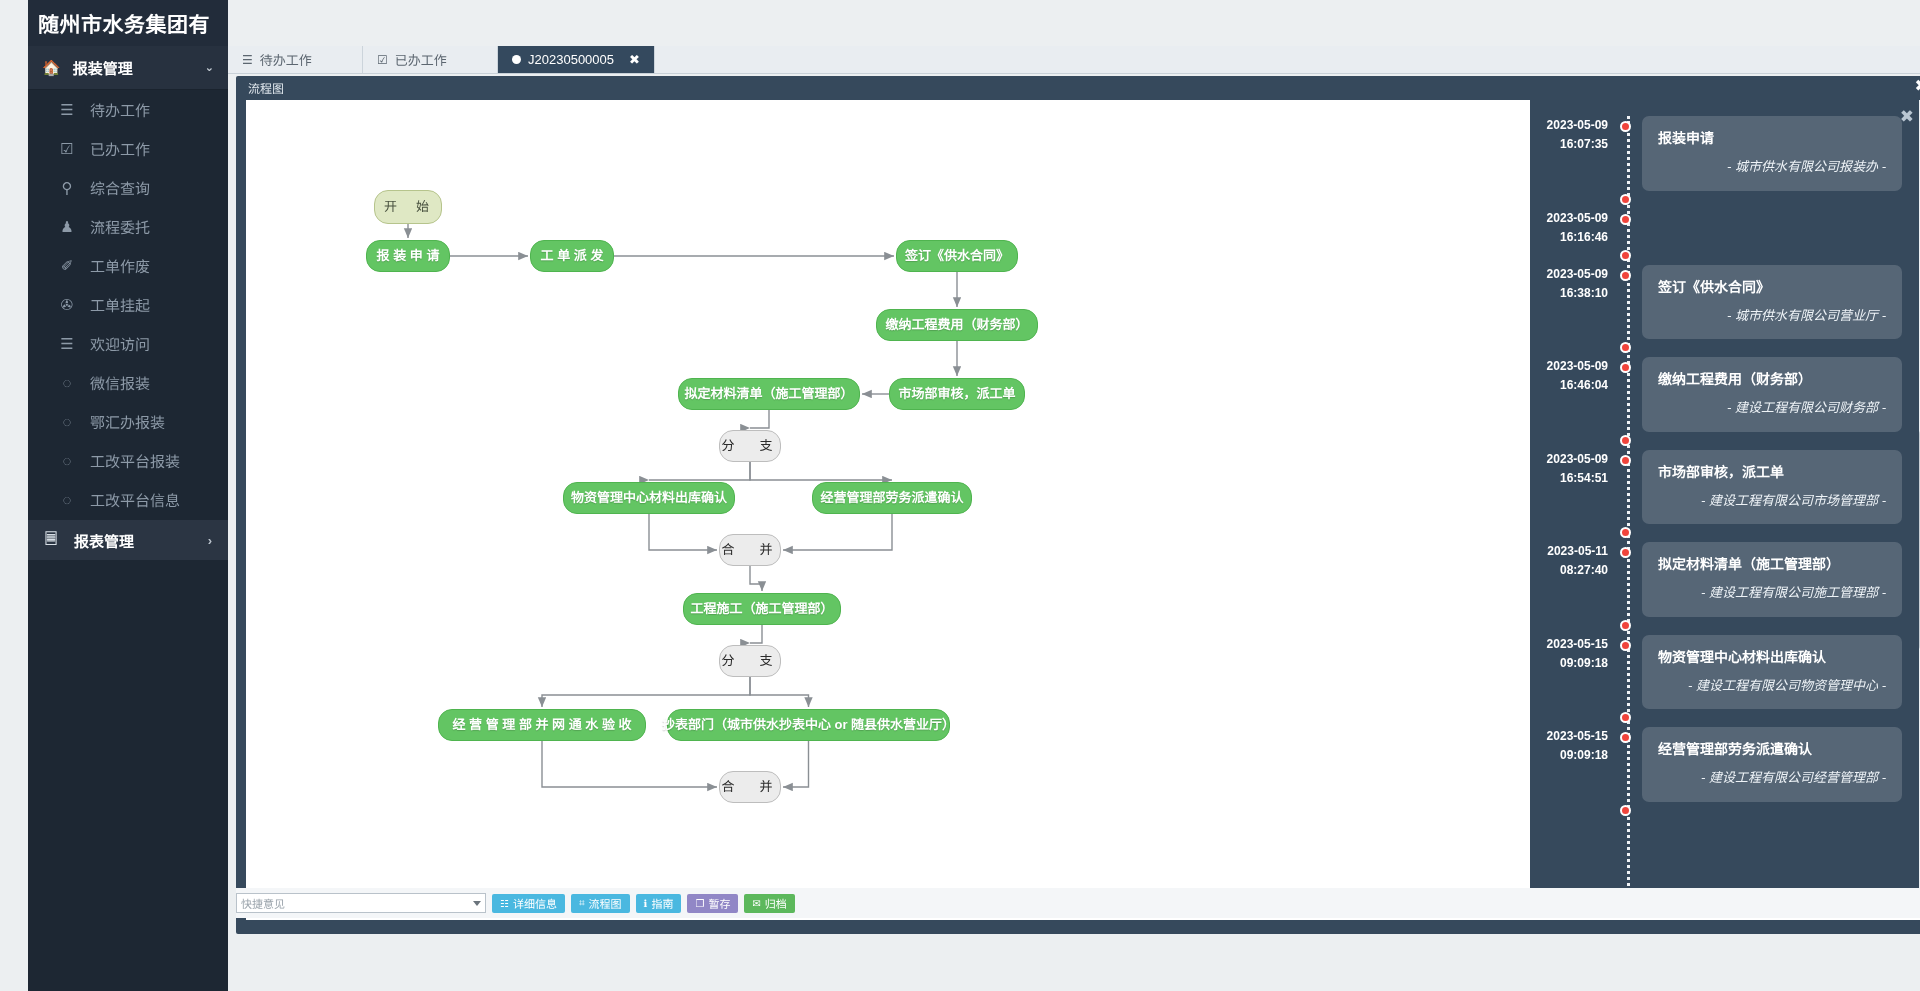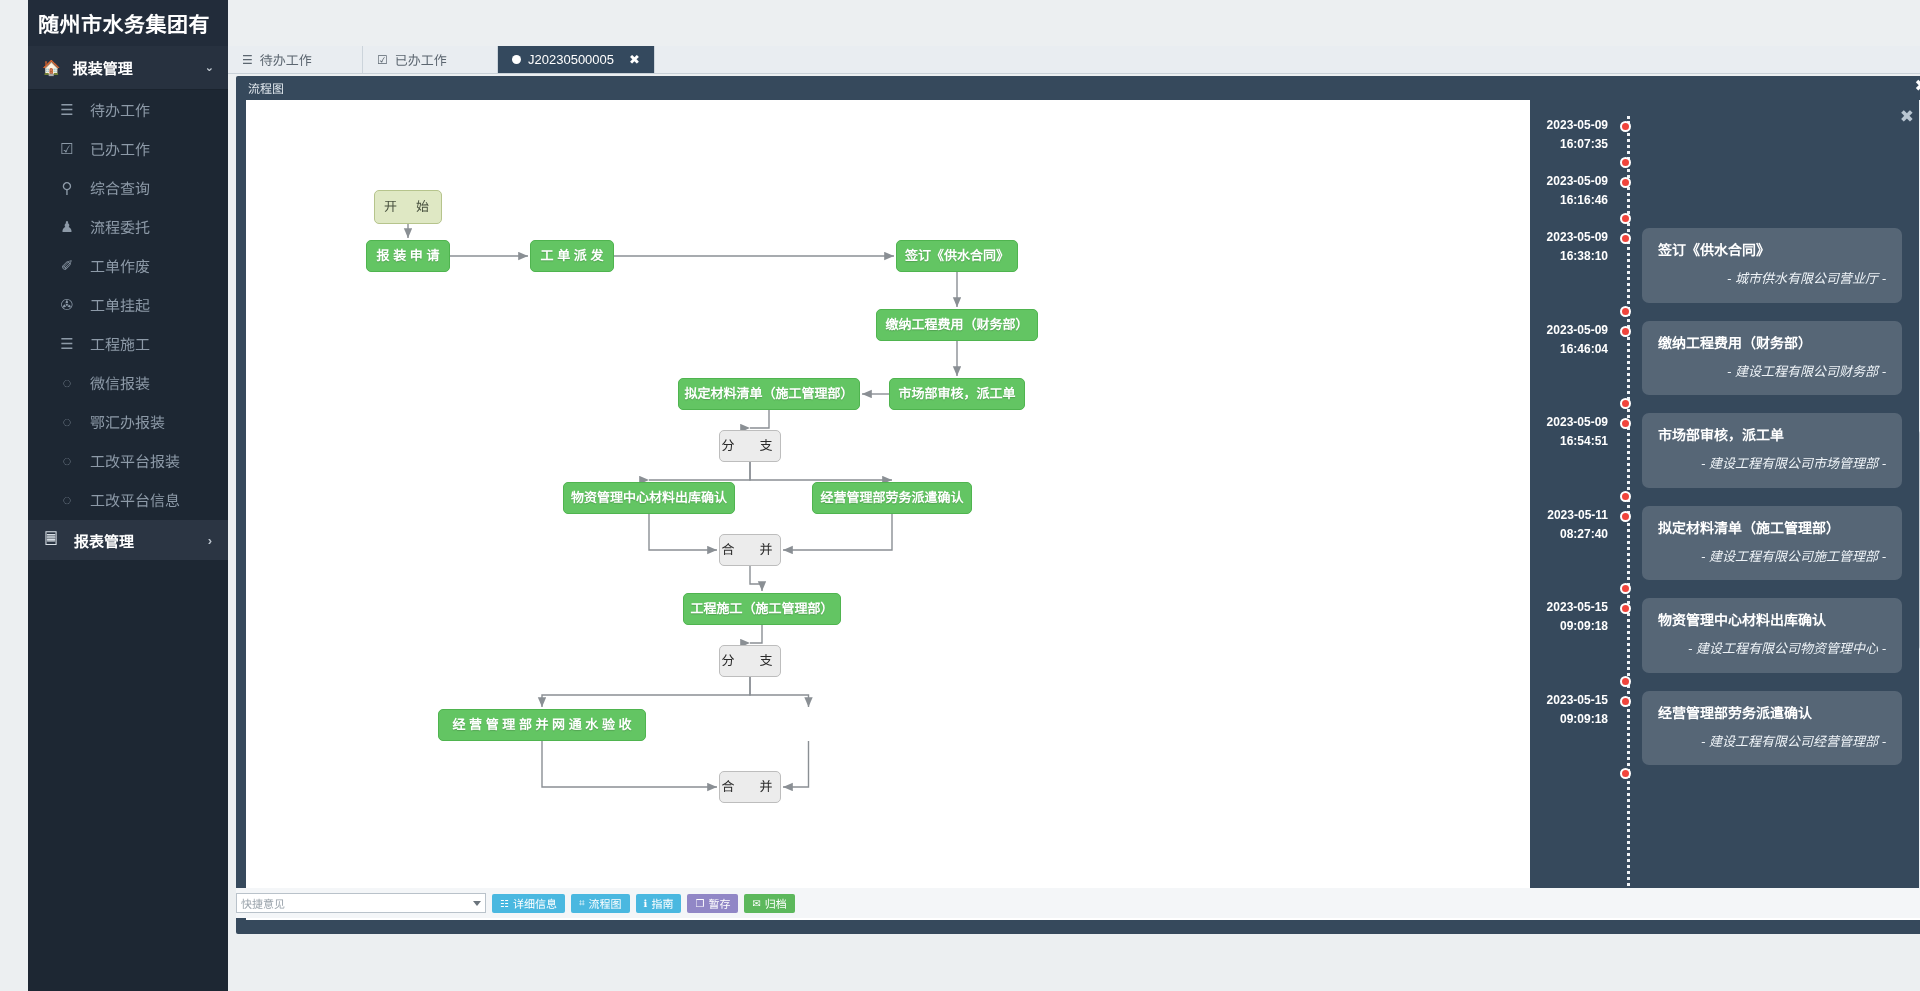--- a/index.html
+++ b/index.html
@@ -104,21 +104,21 @@
     padding-left: 14px; border-bottom: 1px solid #dde3e8; font-size: 13px; color: #3a434b;
   }
   .legend-item { display: flex; align-items: center; gap: 9px; }
   .swatch { width: 12px; height: 12px; border-radius: 2px; border: 1px solid rgba(0,0,0,.18); }
 
   
   .flow-wrap { position: relative; width: 1684px; height: 792px; overflow: hidden; background: #fff; }
   .flow-canvas { position: absolute; left: 0; top: 0; width: 1280px; height: 830px; }
   .node {
     position: absolute; display: flex; align-items: center; justify-content: center;
-    text-align: center; border-radius: 5px; font-size: 13px; line-height: 1.15;
+    text-align: center; border-radius: 14px; font-size: 13px; line-height: 1.15;
     padding: 0 8px; white-space: nowrap;
   }
   .node.green {
     background: #63c563; border: 1px solid #4fb44f; color: #ffffff;
     text-shadow: 0 1px 1px rgba(0,0,0,.18); font-weight: bold;
   }
   .node.start {
     background: #dfe8c4; border: 1px solid #b6c48c; color: #4a5340; font-weight: normal;
     letter-spacing: 3px;
   }
@@ -234,21 +234,21 @@
         <div class="sidebar-item">
           <span class="ico">✐</span>
           <span>工单作废</span>
         </div>
         <div class="sidebar-item">
           <span class="ico">✇</span>
           <span>工单挂起</span>
         </div>
         <div class="sidebar-item">
           <span class="ico">☰</span>
-          <span>工程施工</span>
+          <span>欢迎访问</span>
         </div>
         <div class="sidebar-item">
           <span class="ico">◌</span>
           <span>微信报装</span>
         </div>
         <div class="sidebar-item">
           <span class="ico">◌</span>
           <span>鄂汇办报装</span>
         </div>
         <div class="sidebar-item">
@@ -355,20 +355,23 @@
             </div>
             <div class="node green" style="left: 437px; top: 493px; width: 158px; height: 32px;">
               <span>工程施工（施工管理部）</span>
             </div>
             <div class="node gateway" style="left: 473px; top: 545px; width: 62px; height: 32px;">
               <span>分　支</span>
             </div>
             <div class="node green" style="left: 192px; top: 609px; width: 208px; height: 32px;">
               <span>经 营 管 理 部 并 网 通 水 验 收</span>
             </div>
+            <div class="node green" style="left: 421px; top: 609px; width: 283px; height: 32px;">
+              <span>抄表部门（城市供水抄表中心 or 随县供水营业厅）</span>
+            </div>
             <div class="node gateway" style="left: 473px; top: 671px; width: 62px; height: 32px;">
               <span>合　并</span>
             </div>
           </div>
 
         <div class="bg-peek">
           <div>pg</div>
             <div>织</div>
             <div>pg</div>
             <div>织</div>
@@ -382,20 +385,24 @@
             <div class="tl-rail"></div>
           <div class="tl-row">
                 <div class="tl-time">
                   <div>2023-05-09</div>
                   <div>16:07:35</div>
                 </div>
                 <div class="tl-dot-col">
                   <span class="tl-dot"></span>
                   <span class="tl-dot tail"></span>
                 </div>
+                <div class="tl-card">
+                  <div class="tl-card-title">报装申请</div>
+                  <div class="tl-card-sub">- 城市供水有限公司报装办 -</div>
+                </div>
               </div>
               <div class="tl-row">
                 <div class="tl-time">
                   <div>2023-05-09</div>
                   <div>16:16:46</div>
                 </div>
                 <div class="tl-dot-col">
                   <span class="tl-dot"></span>
                   <span class="tl-dot tail"></span>
                 </div>

